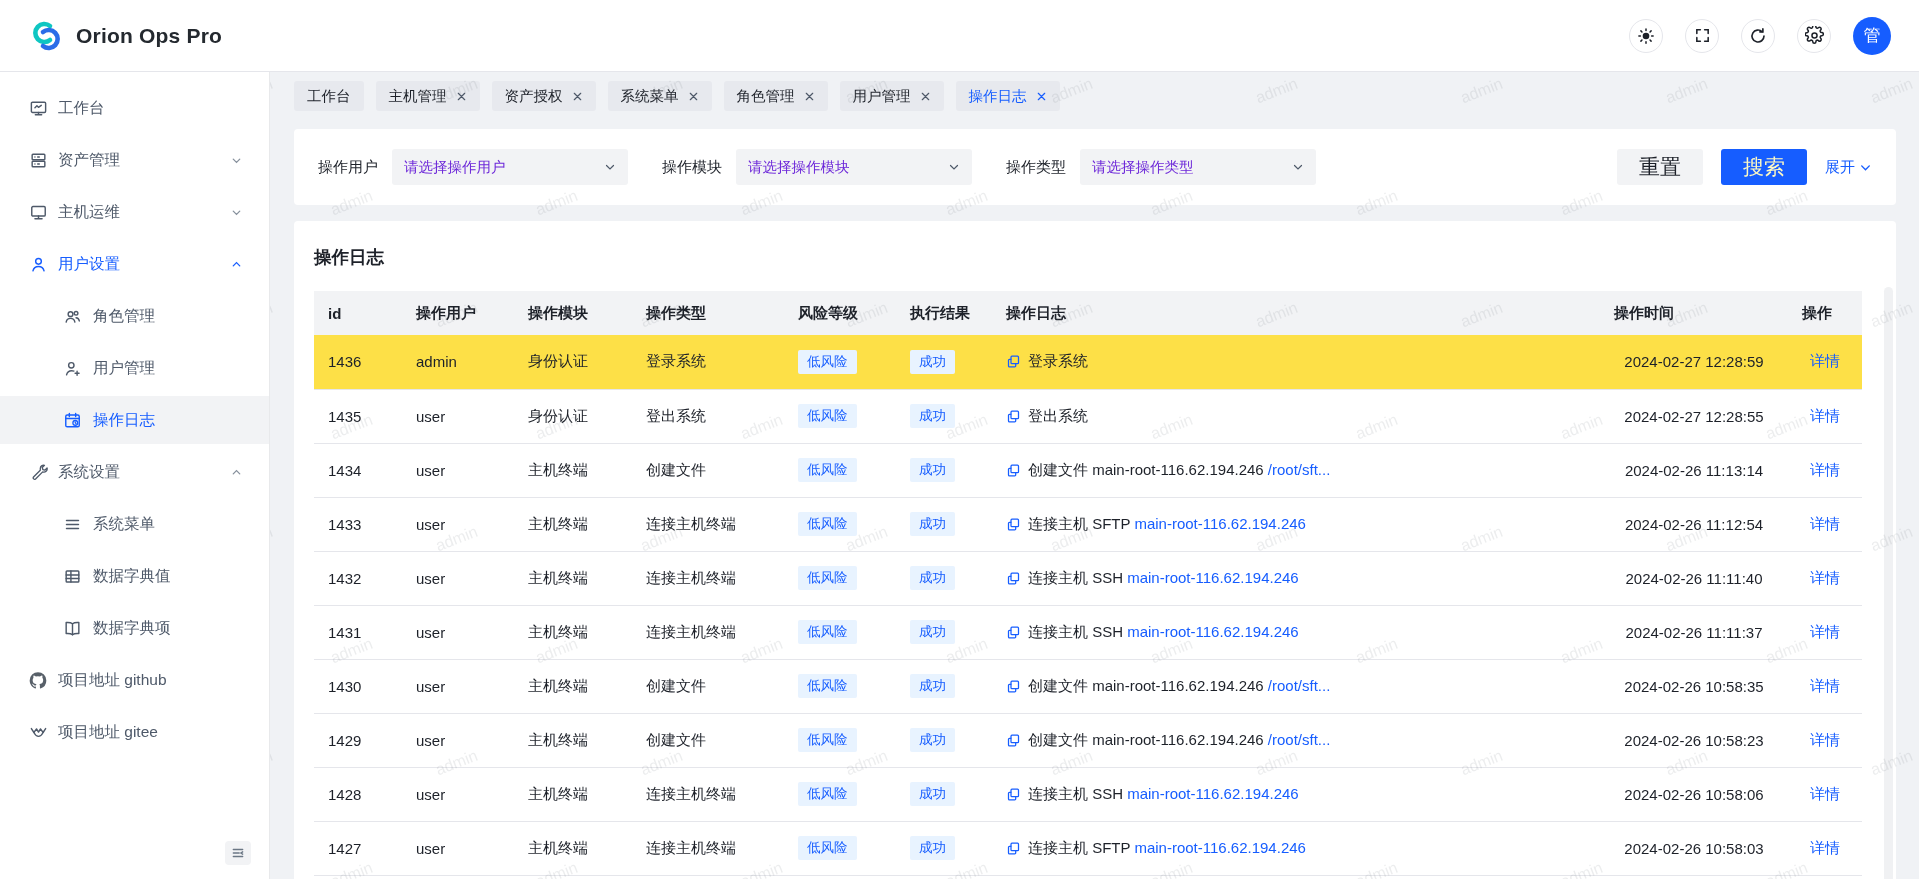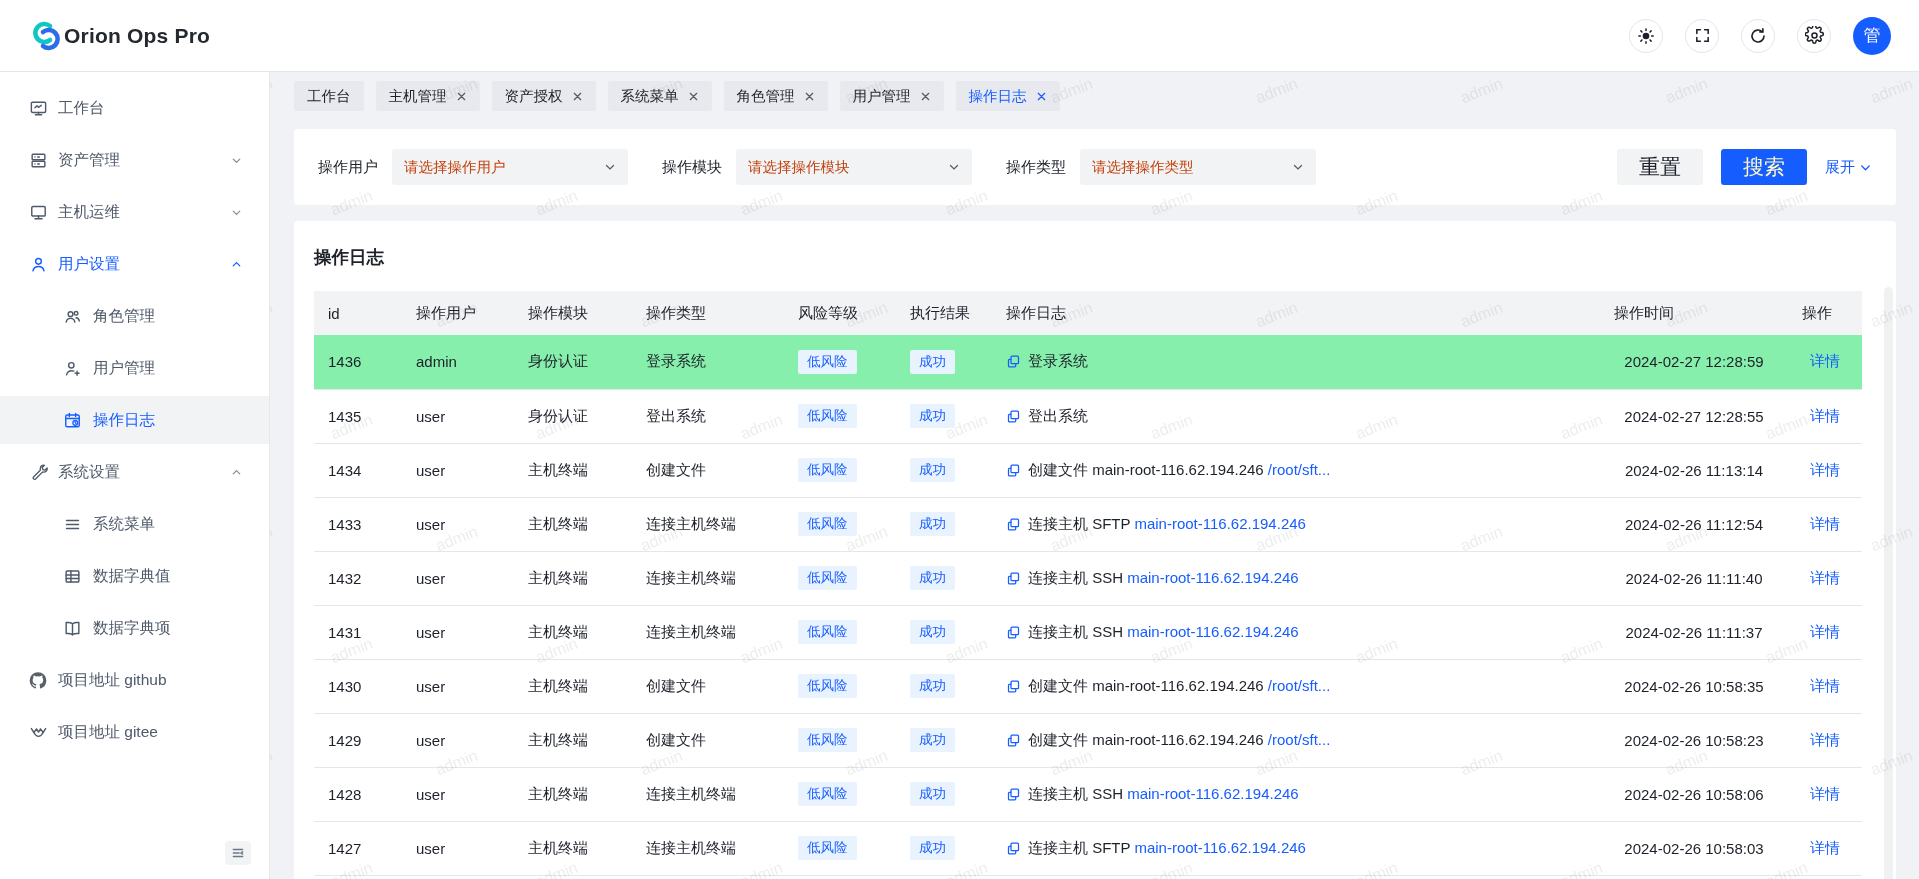--- a/index.html
+++ b/index.html
@@ -7,21 +7,21 @@
   body {
     font-family:"Liberation Sans","DejaVu Sans",sans-serif;
     background:#f0f2f5; color:#1d2129; font-size:15px;
   }
   
   .header {
     position:fixed; top:0; left:0; right:0; height:72px; background:#fff;
     border-bottom:1px solid #e5e6eb; display:flex; align-items:center;
     justify-content:space-between; padding:0 28px; z-index:20;
   }
-  .brand { display:flex; align-items:center; }
+  .brand { display:flex; align-items:center; gap:12px; }
   .brand-title { font-size:21px; font-weight:600; color:#24292f; letter-spacing:.2px; }
   .header-actions { display:flex; align-items:center; gap:22px; }
   .hicon {
     width:34px; height:34px; border-radius:50%; background:#fff;
     border:1px solid #e5e6eb; display:flex; align-items:center; justify-content:center;
     cursor:pointer; color:#1d2129;
   }
   .avatar {
     width:38px; height:38px; border-radius:50%; background:#165dff; color:#fff;
     display:flex; align-items:center; justify-content:center; font-size:17px; cursor:pointer;
@@ -62,44 +62,44 @@
   .filter-card {
     margin:12px 23px 0 24px; background:#fff; border-radius:4px; padding:20px 24px;
     display:flex; align-items:center;
   }
   .filter-group { display:flex; align-items:center; margin-right:34px; }
   .filter-label { font-size:15px; color:#1d2129; margin-right:14px; white-space:nowrap; }
   .fselect {
     width:236px; height:36px; background:#f2f3f5; border-radius:3px; display:flex;
     align-items:center; justify-content:space-between; padding:0 12px; cursor:pointer;
   }
-  .fselect .ph { color:#c2410c; font-size:14.5px; }
+  .fselect .ph { color:#6d28d9; font-size:14.5px; }
   .fselect .car { color:#4e5969; display:flex; }
   .filter-actions { margin-left:auto; display:flex; align-items:center; gap:18px; }
   .btn { height:36px; border:none; border-radius:3px; padding:0 22px; font-size:21px; cursor:pointer;
          font-family:Liberation Sans, sans-serif; }
   .btn-reset { background:#f2f3f5; color:#1d2129; }
   .btn-search { background:#165dff; color:#fef9c3; }
   .expand-link { color:#165dff; font-size:15px; display:flex; align-items:center; gap:4px; cursor:pointer; }
   
   .main-card {
     margin:16px 23px 0 24px; background:#fff; border-radius:4px; padding:20px 20px 0 20px;
     height:700px; position:relative;
   }
   .panel-title { font-size:17.5px; font-weight:700; color:#1d2129; padding:4px 0 22px 0; }
   table.log { width:calc(100% - 14px); border-collapse:collapse; table-layout:fixed; }
   table.log th {
-    background:#f2f3f5; height:44px; text-align:left; font-weight:400; font-size:15px;
+    background:#f2f3f5; height:44px; text-align:left; font-weight:700; font-size:15px;
     color:#1d2129; padding:0 14px; white-space:nowrap;
   }
   table.log td {
     height:54px; border-bottom:1px solid #e5e6eb; padding:0 14px; font-size:15px;
     color:#1d2129; white-space:nowrap; overflow:hidden; text-overflow:ellipsis;
   }
-  table.log tr.hl td { background:#86efac; }
+  table.log tr.hl td { background:#fde047; }
   th.c-center, td.c-center { text-align:center; }
   .badge {
     display:inline-block; background:#e8f3ff; color:#165dff; font-size:13.5px;
     line-height:24px; padding:0 9px; border-radius:2px;
   }
   .log-cell { display:flex; align-items:center; gap:7px; }
   .log-cell .copy-ic { flex:0 0 auto; display:flex; color:#165dff; cursor:pointer; }
   .log-text { overflow:hidden; text-overflow:ellipsis; white-space:nowrap; }
   a.blue, .blue-link { color:#165dff; text-decoration:none; cursor:pointer; }
   .detail-link { color:#165dff; cursor:pointer;text-align:center; }

